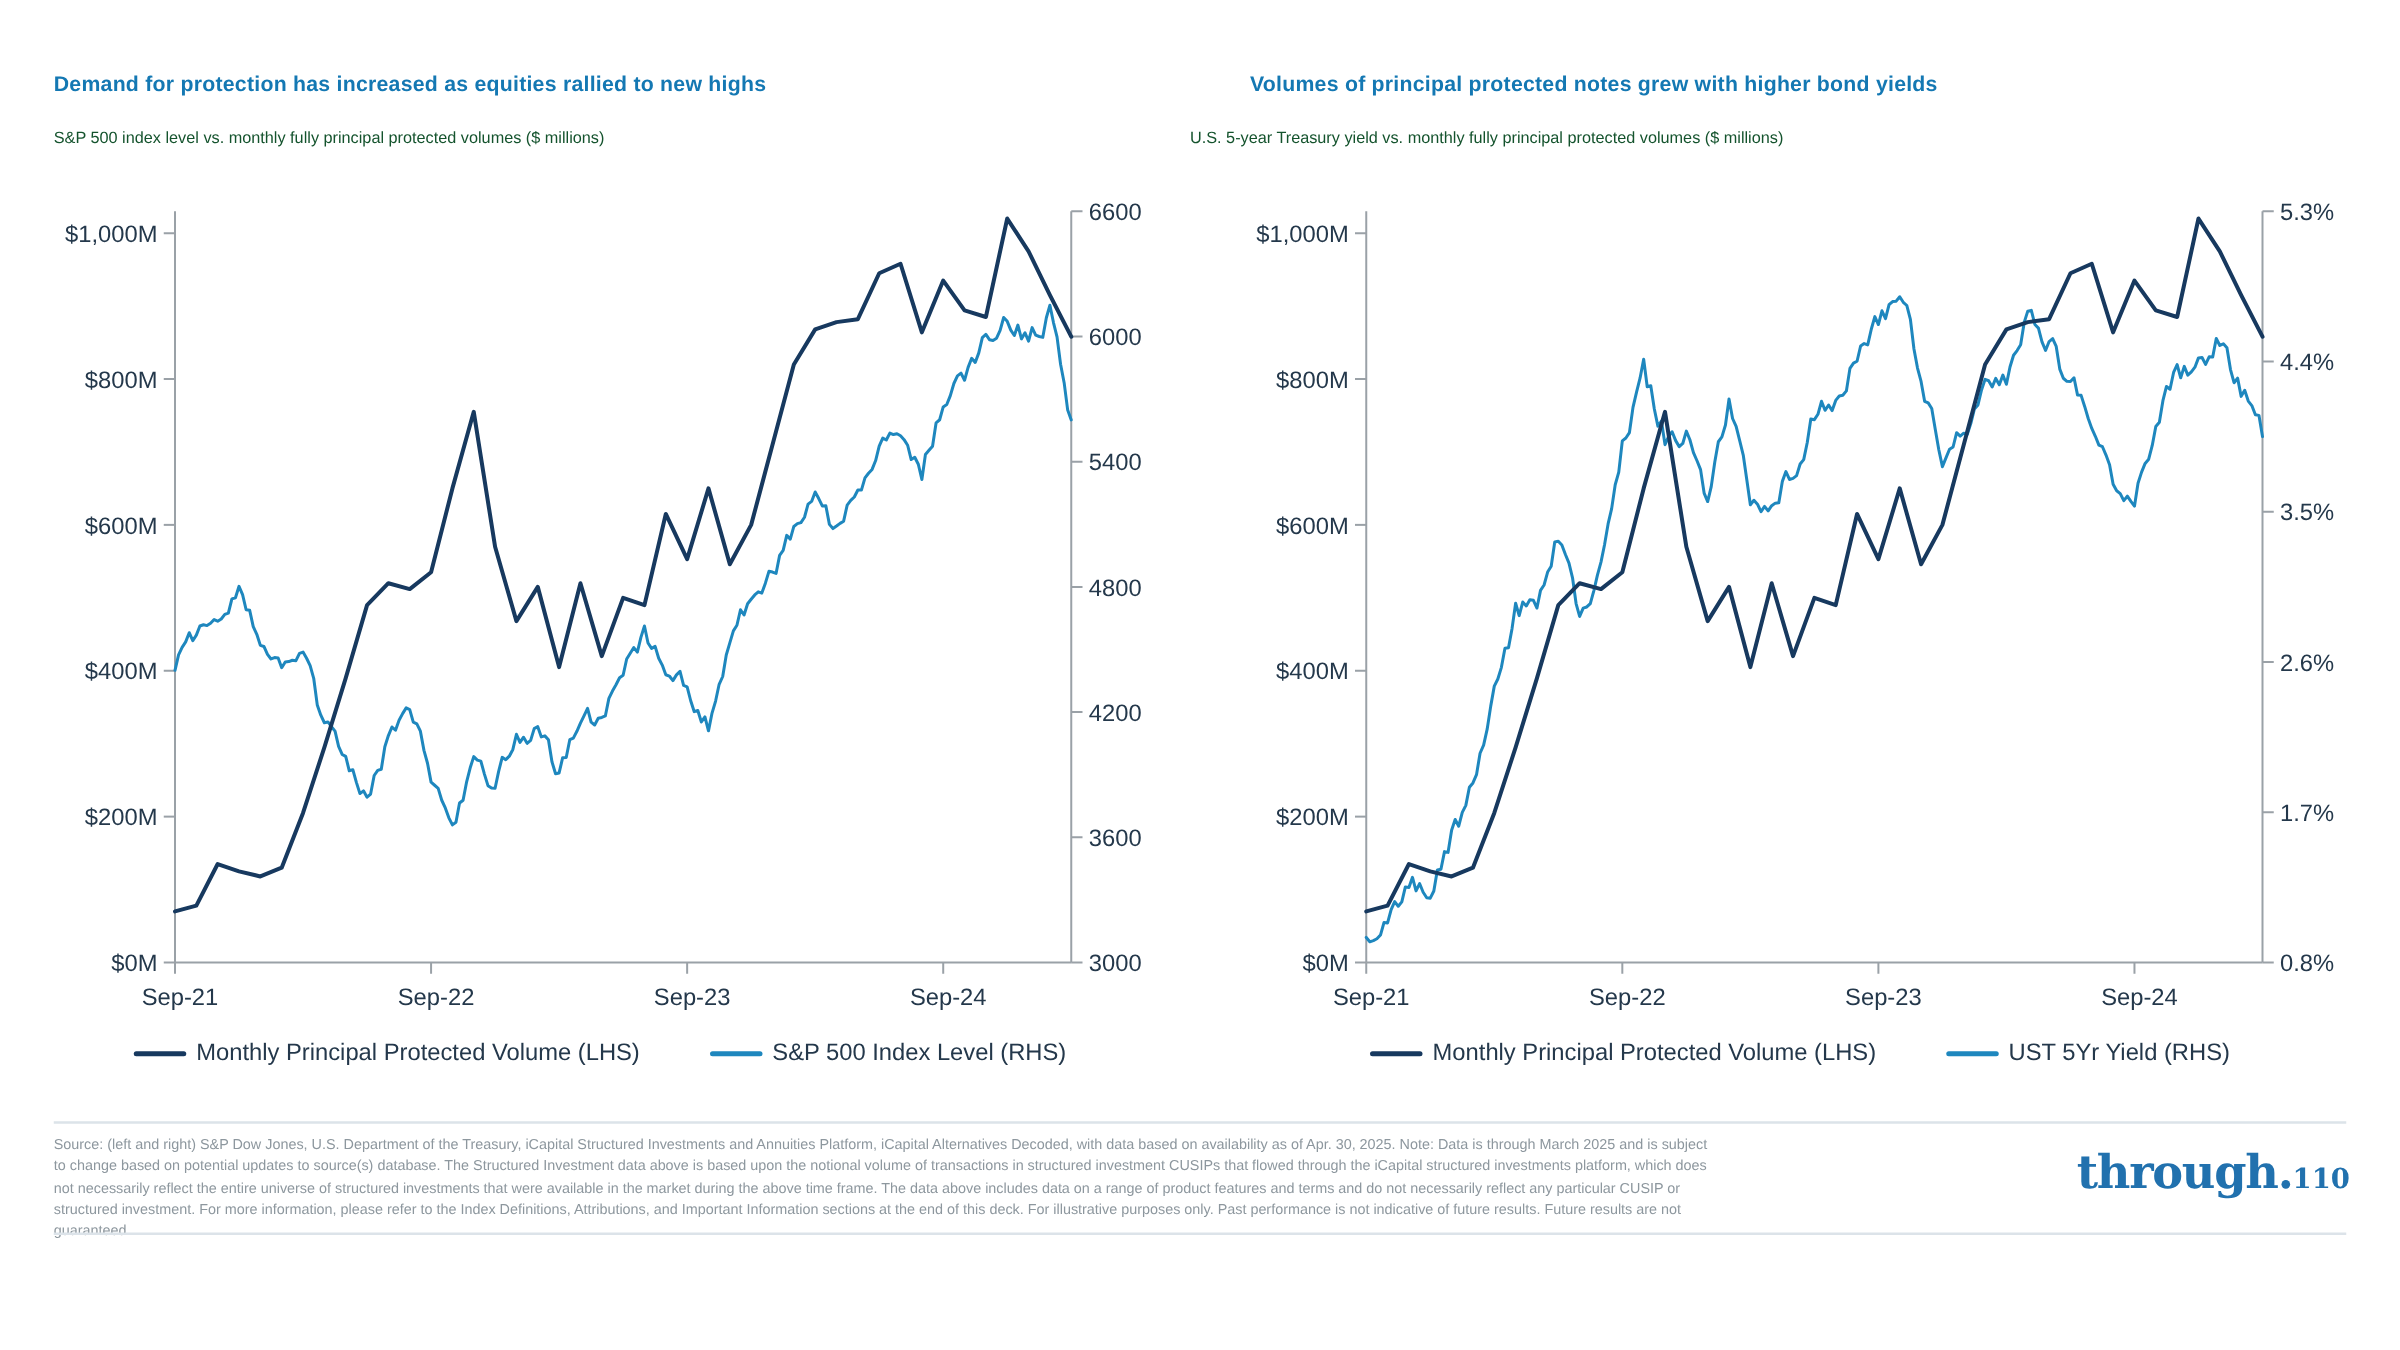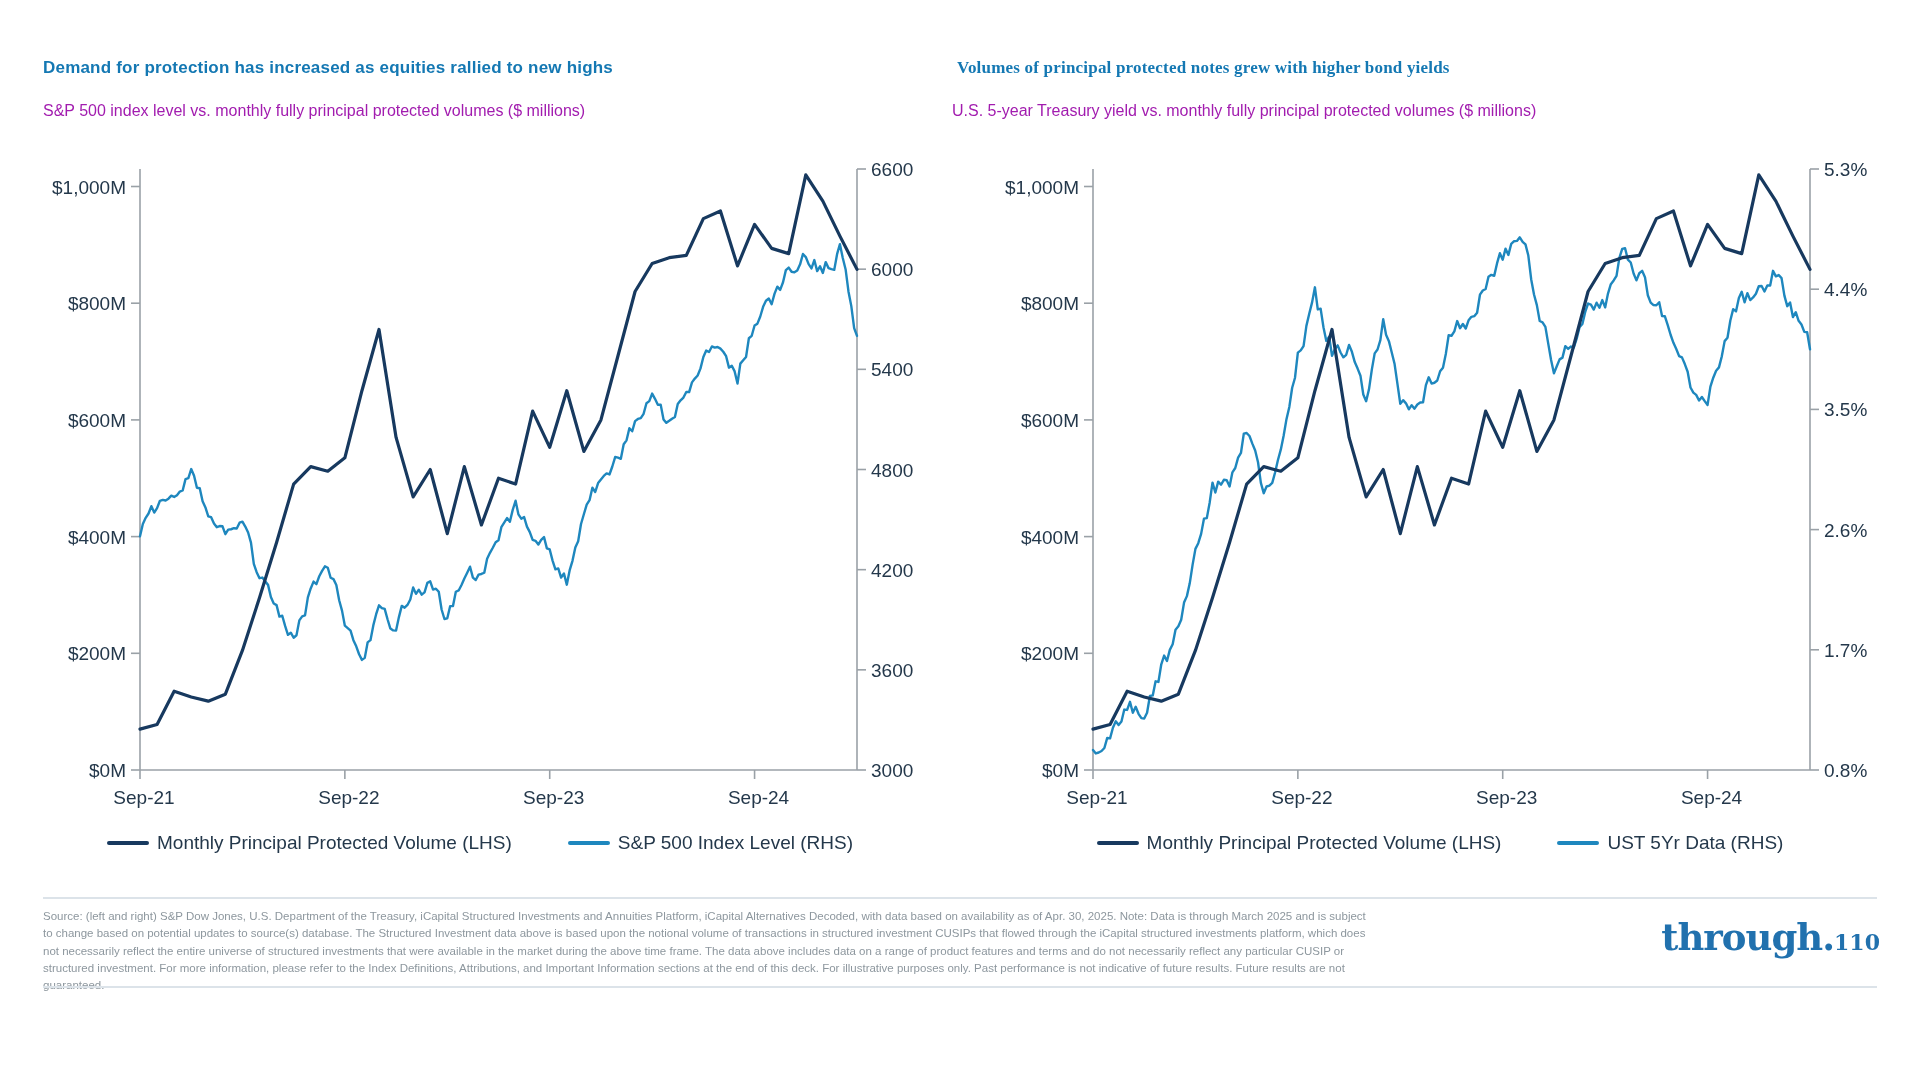--- a/index.html
+++ b/index.html
@@ -1,38 +1,38 @@
 <!DOCTYPE html>
 <html><head>
 <meta charset="utf-8">
 <style>
   html,body{margin:0;padding:0;background:#ffffff;}
   body{width:1920px;height:1080px;position:relative;overflow:hidden;
        font-family:"Liberation Sans", sans-serif;}
   .abs{position:absolute;}
   .chart-title{font-size:17px;font-weight:600;color:#1478b3;letter-spacing:.2px;}
-  .chart-subtitle{font-size:16px;font-weight:400;color:#a21caf;}
+  .chart-subtitle{font-size:13px;font-weight:400;color:#14532d;}
   .legend-row{display:flex;justify-content:center;align-items:flex-end;gap:56px;}
   .legend-item{display:flex;align-items:center;gap:8px;}
   .legend-swatch{width:42px;height:4px;border-radius:2px;}
   .legend-label{font-size:19px;color:#24384b;}
   .divider{height:2px;background:#dce3e9;}
   .footer-text{font-size:11.5px;line-height:1.5;color:#8d979e;}
   .logo{font-family:"DejaVu Serif", serif;font-weight:bold;color:#2171ae;
         font-size:37px;letter-spacing:-1px;white-space:nowrap;}
   .logo .page-num{font-size:22px;font-weight:bold;letter-spacing:0;}
   svg text{font-family:"Liberation Sans", sans-serif;}
 </style>
 </head>
 <body>
 
 <div class="abs chart-title" style="left:43px;top:58px;width:860px;">Demand for protection has increased as equities rallied to new highs</div>
 <div class="abs chart-subtitle" style="left:43px;top:102px;width:880px;">S&amp;P 500 index level vs. monthly fully principal protected volumes ($ millions)</div>
 
-<div class="abs chart-title" style="left:957px;top:58px;width:880px;font-family:Liberation Serif, serif;">Volumes of principal protected notes grew with higher bond yields</div>
+<div class="abs chart-title" style="left:1000px;top:58px;width:880px;">Volumes of principal protected notes grew with higher bond yields</div>
 <div class="abs chart-subtitle" style="left:952px;top:102px;width:880px;">U.S. 5-year Treasury yield vs. monthly fully principal protected volumes ($ millions)</div>
 
 <svg id="chart0" class="abs" style="left:0;top:140px;" width="950" height="700">
     <line x1="140" y1="29" x2="140" y2="630" stroke="#9aa1a7" stroke-width="1.6"></line>
     <line x1="857" y1="29" x2="857" y2="630" stroke="#9aa1a7" stroke-width="1.6"></line>
     <line x1="140" y1="630" x2="857" y2="630" stroke="#9aa1a7" stroke-width="1.6"></line>
     <line x1="131" y1="46.50485436893203" x2="140" y2="46.50485436893203" stroke="#9aa1a7" stroke-width="1.6"></line>
     <text x="126" y="53.50485436893203" text-anchor="end" font-size="19" fill="#24384b">$1,000M</text>
     <line x1="131" y1="163.20388349514565" x2="140" y2="163.20388349514565" stroke="#9aa1a7" stroke-width="1.6"></line>
     <text x="126" y="170.20388349514565" text-anchor="end" font-size="19" fill="#24384b">$800M</text>
@@ -119,20 +119,20 @@
     <span class="legend-label">S&amp;P 500 Index Level (RHS)</span>
   </div>
 </div>
 <div class="abs legend-row" style="left:1020px;top:832px;width:840px;">
   <div class="legend-item">
     <span class="legend-swatch" style="background:#17395f"></span>
     <span class="legend-label">Monthly Principal Protected Volume (LHS)</span>
   </div>
   <div class="legend-item">
     <span class="legend-swatch" style="background:#1e87be"></span>
-    <span class="legend-label">UST 5Yr Data (RHS)</span>
+    <span class="legend-label">UST 5Yr Yield (RHS)</span>
   </div>
 </div>
 
 <div class="abs divider" style="left:43px;top:897px;width:1834px;"></div>
 <div class="abs footer-text" style="left:43px;top:908px;width:1335px;">Source: (left and right) S&amp;P Dow Jones, U.S. Department of the Treasury, iCapital Structured Investments and Annuities Platform, iCapital Alternatives Decoded, with data based on availability as of Apr. 30, 2025. Note: Data is through March 2025 and is subject to change based on potential updates to source(s) database. The Structured Investment data above is based upon the notional volume of transactions in structured investment CUSIPs that flowed through the iCapital structured investments platform, which does not necessarily reflect the entire universe of structured investments that were available in the market during the above time frame. The data above includes data on a range of product features and terms and do not necessarily reflect any particular CUSIP or structured investment. For more information, please refer to the Index Definitions, Attributions, and Important Information sections at the end of this deck. For illustrative purposes only. Past performance is not indicative of future results. Future results are not guaranteed.</div>
 <div class="abs logo" style="left:1640px;top:915px;width:240px;text-align:right;"><span>through</span><span>.</span><span class="page-num">110</span></div>
 <div class="abs divider" style="left:43px;top:986px;width:1834px;"></div>
 
 </body></html>

